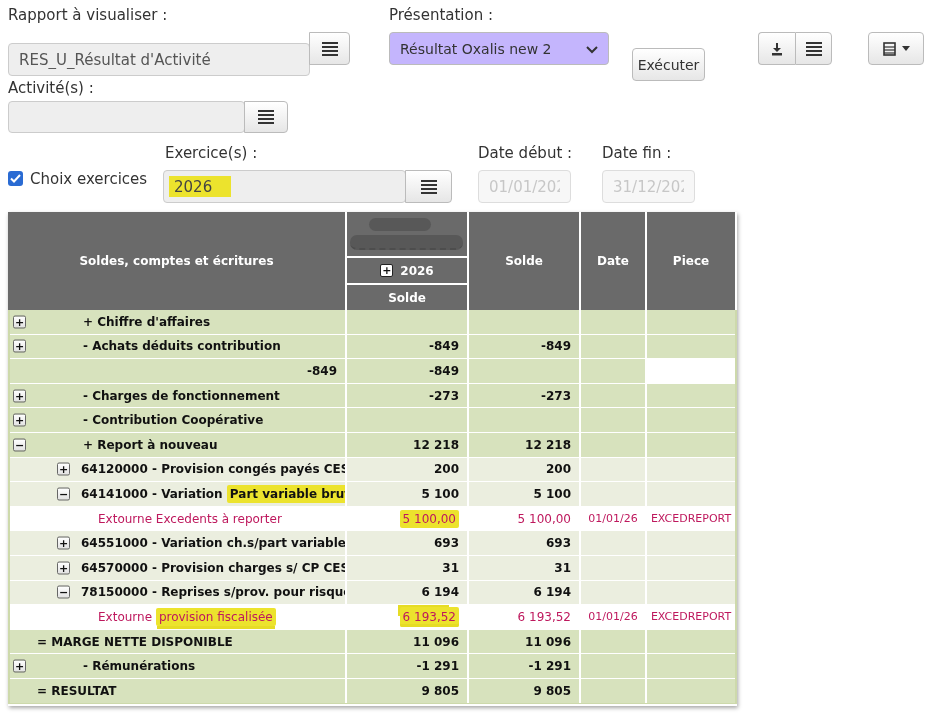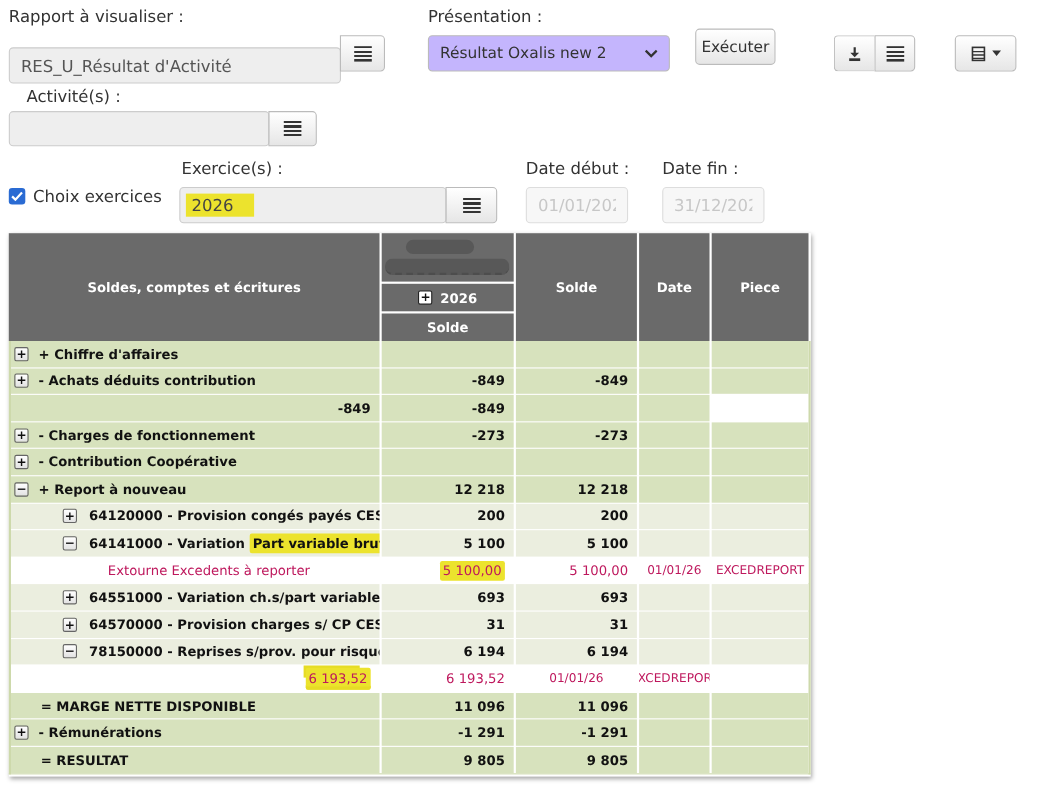--- a/index.html
+++ b/index.html
@@ -59,21 +59,21 @@
   .tbody { display:grid; grid-auto-rows:23.6px; row-gap:1px; background:#fff;
     border-left:2px solid #cdd9ab; border-right:2px solid #cdd9ab; border-bottom:1px solid #cdd9ab; }
   .trow  { grid-template-columns:335px 120px 110px 64px 88px; }
   .cell { display:flex; align-items:center; font-size:12px; color:#111; overflow:hidden; white-space:nowrap; }
   .bg-green .cell { background:#d7e2bd; font-weight:bold; }
   .bg-sub   .cell { background:#ebeedf; font-weight:bold; }
   .bg-white .cell { background:#ffffff; font-weight:normal; color:#be185d; }
   .c1 { position:relative; }
   .cnum { justify-content:flex-end; padding-right:8px; }
   .cctr { justify-content:center; font-size:11px; font-weight:normal !important; color:#222; }
-  .lvl1 .rlabel   { padding-left:25px; }
+  .lvl1 .rlabel   { padding-left:25px;margin-left:48px; }
   .lvl1_5 .rlabel { padding-left:27px; }
   .lvl2 .rlabel   { padding-left:71px; }
   .lvl3 .rlabel   { padding-left:88px; }
 
   .tree-icon { position:absolute; top:50%; transform:translateY(-50%);
     width:13px; height:13px; background:linear-gradient(#fff,#e2e2e2);
     border:1px solid #666; border-radius:2px; font-size:11px; font-weight:bold; color:#111;
     display:flex; align-items:center; justify-content:center; line-height:1; cursor:pointer; }
   .lvl1 .tree-icon { left:3px; }
   .lvl2 .tree-icon { left:47px; }
@@ -100,21 +100,21 @@
   <div class="flabel" style="left:389px; top:6px;">Présentation :</div>
   <div class="select" style="left:389px; top:32px; width:220px;">
     <span>Résultat Oxalis new 2</span>
     <span class="chev">
       <svg width="12" height="8">
           <polyline points="1,1 6,6 11,1" fill="none" stroke="#333" stroke-width="2"></polyline>
         </svg>
     </span>
   </div>
 
-  <div class="btn" style="left:632px; top:26px; width:73px;">Exécuter</div>
+  <div class="btn" style="left:632px; top:48px; width:73px;">Exécuter</div>
 
   <div class="btn btn-group-l" style="left:758px; top:32px; width:37px;">
     <svg width="14" height="14">
       <path d="M6 1h2v5h3L7 10 3 6h3z" fill="#333"></path>
         <rect x="2" y="11" width="10" height="2.5" fill="#333"></rect>
     </svg>
   </div>
   <div class="btn btn-group-r" style="left:795px; top:32px; width:37px;">
     <span class="list-icon"></span>
   </div>
@@ -122,21 +122,21 @@
   <div class="btn" style="left:868px; top:32px; width:56px;">
     <svg width="13" height="14" style="margin-right:6px">
       <rect x="1" y="1" width="11" height="12" fill="none" stroke="#333" stroke-width="1.6"></rect>
       <line x1="1" y1="5" x2="12" y2="5" stroke="#333" stroke-width="1.2"></line>
       <line x1="1" y1="8" x2="12" y2="8" stroke="#333" stroke-width="1.2"></line>
       <line x1="1" y1="11" x2="12" y2="11" stroke="#333" stroke-width="1.2"></line>
     </svg>
     <span style="width:0;height:0;border-left:4px solid transparent;border-right:4px solid transparent;border-top:5px solid #333;"></span>
   </div>
 
-  <div class="flabel" style="left:24px; top:79px;">Activité(s) :</div>
+  <div class="flabel" style="left:8px; top:79px;">Activité(s) :</div>
   <input class="tinput" style="left: 8px; top: 101px; width: 237px; height: 32px;" readonly="" value="">
   <div class="btn btn-attached-l" style="left:244px; top:101px; width:44px; height:32px;">
     <span class="list-icon"></span>
   </div>
 
   <div class="checkbox" style="left:8px; top:171px;">
     <svg width="11" height="9">
       <polyline points="1,4.5 4,7.5 10,1" fill="none" stroke="#fff" stroke-width="2"></polyline>
     </svg>
   </div>
@@ -284,20 +284,23 @@
           <div class="cell c1 lvl2">
             <span class="tree-icon">−</span>
             <span class="rlabel">78150000 - Reprises s/prov. pour risques</span>
           </div>
           <div class="cell cnum">6 194</div>
           <div class="cell cnum">6 194</div>
           <div class="cell cctr"></div>
           <div class="cell cctr"></div>
         </div>
         <div class="trow bg-white">
+          <div class="cell c1 lvl3">
+            <span class="rlabel"><span>Extourne </span><span class="mark mark-under">provision fiscalisée</span></span>
+          </div>
           <div class="cell cnum">
             <span class="mark mark-bump">6 193,52</span>
           </div>
           <div class="cell cnum">6 193,52</div>
           <div class="cell cctr">01/01/26</div>
           <div class="cell cctr">EXCEDREPORT</div>
         </div>
         <div class="trow bg-green">
           <div class="cell c1 lvl1_5">
             <span class="rlabel">= MARGE NETTE DISPONIBLE</span>

